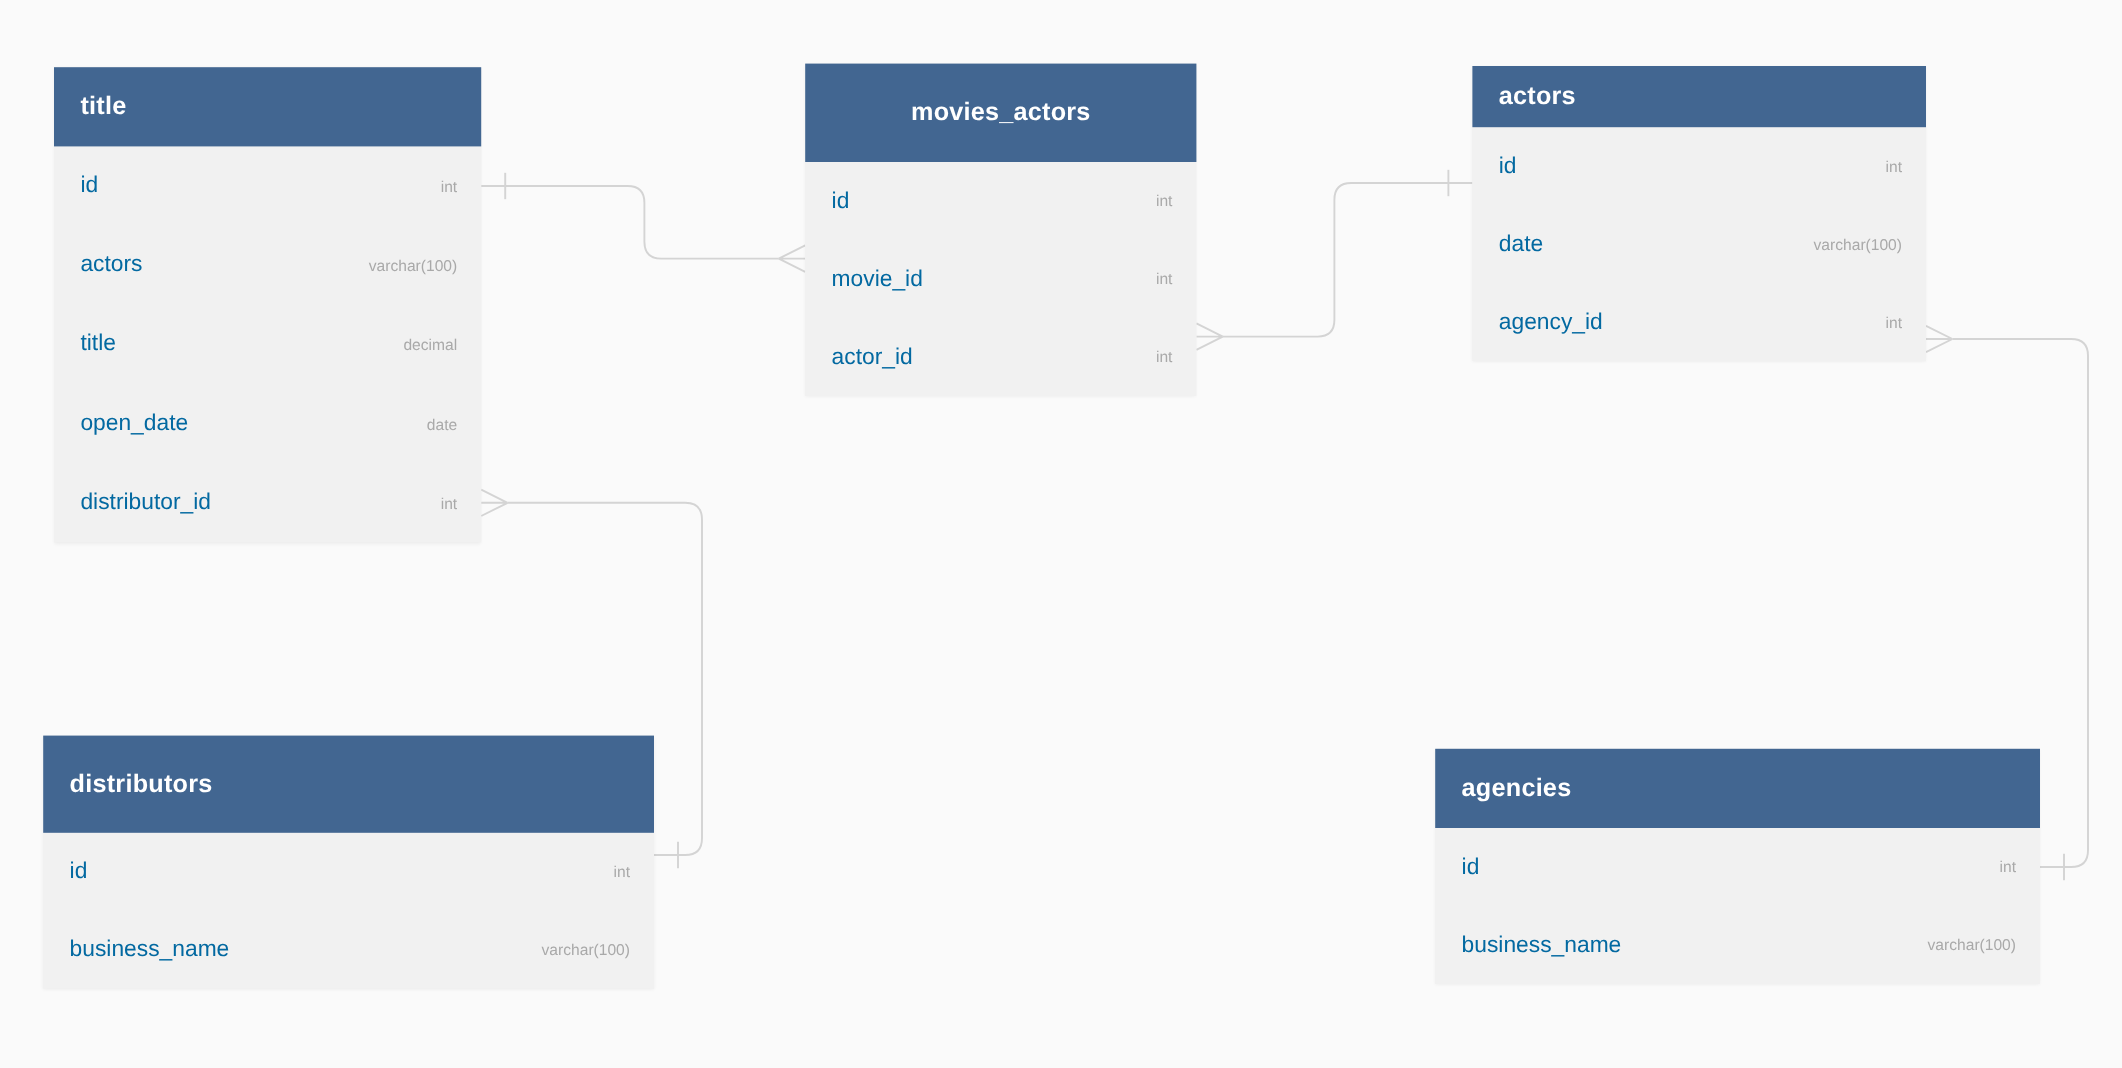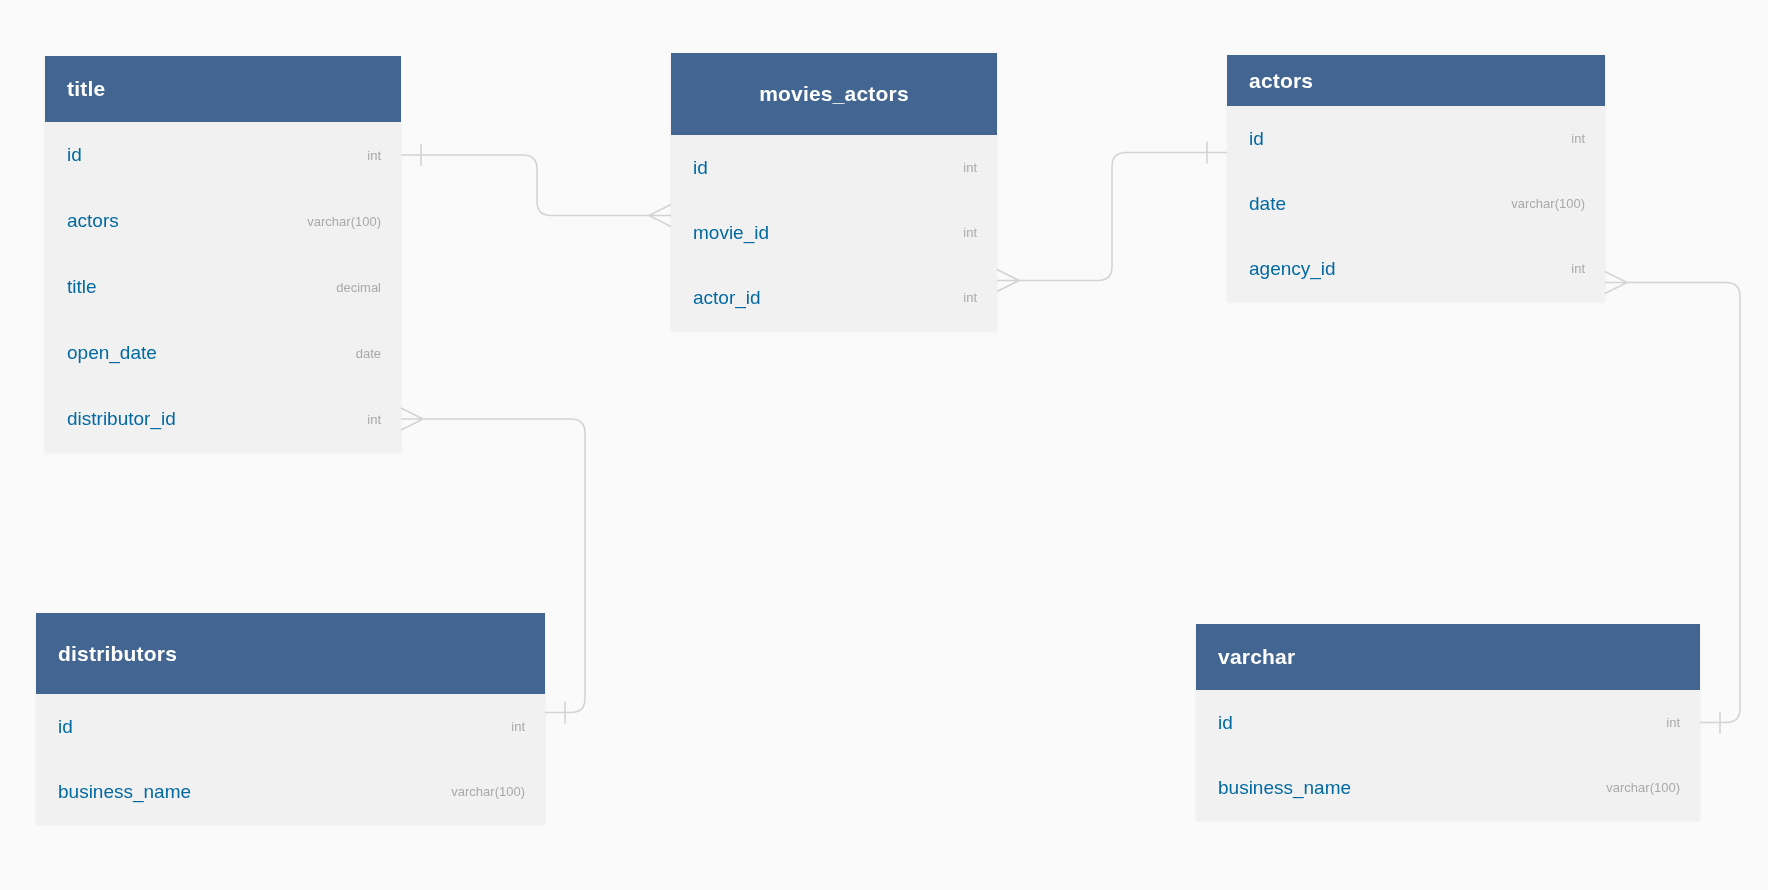--- a/index.html
+++ b/index.html
@@ -159,21 +159,21 @@
             <span class="field-type">int</span>
           </div>
           <div class="field-row" style="height: 65px;">
             <span class="field-name">business_name</span>
             <span class="field-type">varchar(100)</span>
           </div>
         </div>
       </div>
       <div class="table-card" style="left: 1196px; top: 624px; width: 504px; background: rgb(241, 241, 241);">
         <div class="table-header" style="height: 66px; background: rgb(66, 102, 145);">
-          <span class="table-title">varchar</span>
+          <span class="table-title">agencies</span>
         </div>
         <div class="table-body">
           <div class="field-row" style="height: 65px;">
             <span class="field-name">id</span>
             <span class="field-type">int</span>
           </div>
           <div class="field-row" style="height: 65px;">
             <span class="field-name">business_name</span>
             <span class="field-type">varchar(100)</span>
           </div>

